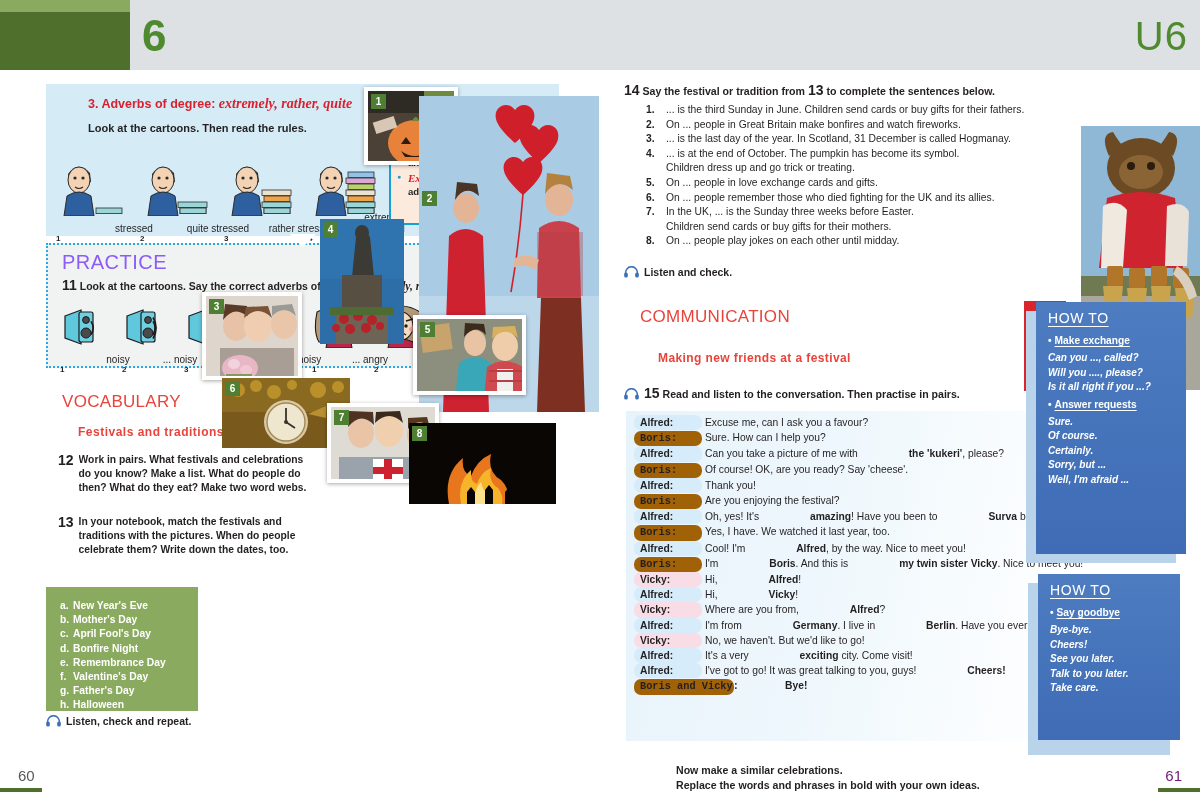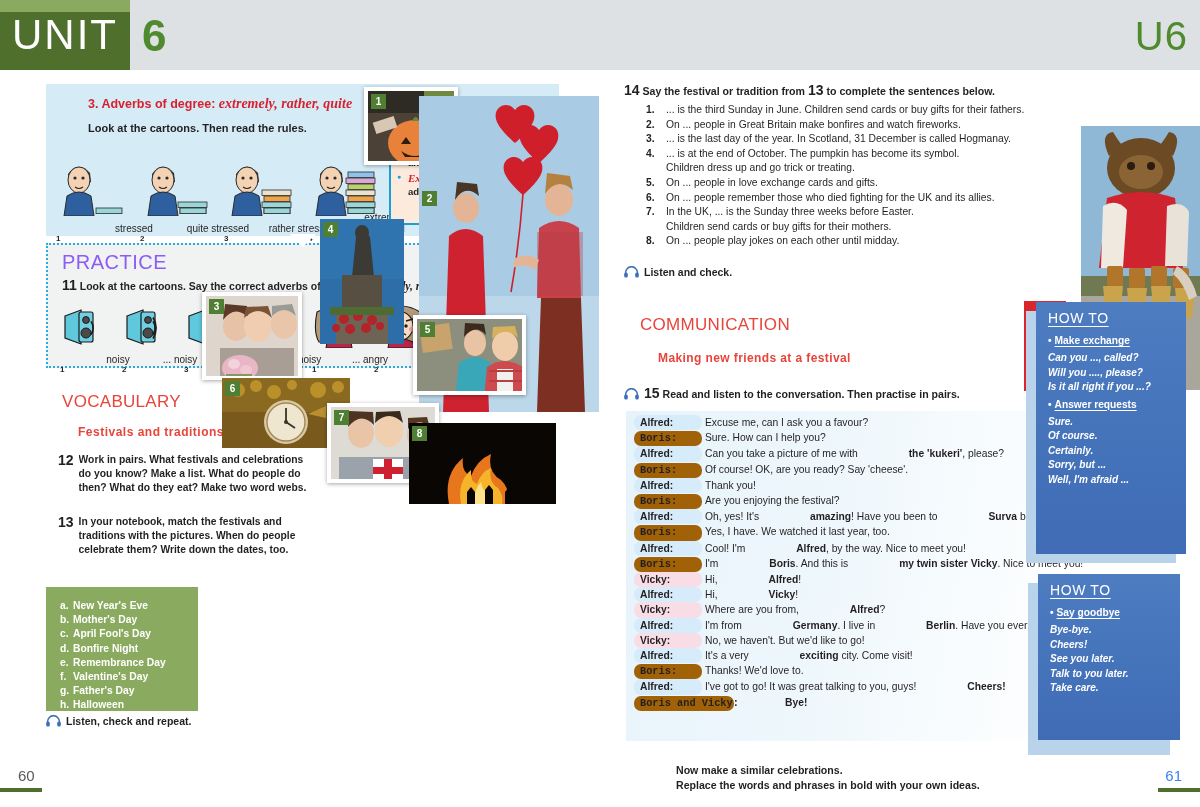--- a/index.html
+++ b/index.html
@@ -150,21 +150,21 @@
   .right-page { position: absolute; left: 600px; top: 75px; width: 600px; height: 732px; }
   .ex14 { position: absolute; left: 24px; top: 6px; width: 460px; }
   .ex14 .head { font-size: 10.6px; font-weight: bold; }
   .ex14 .head .n { font-size: 14px; }
   .q-list { position: absolute; left: 46px; top: 28px; width: 455px; }
   .q-list li { list-style: none; font-size: 10.3px; line-height: 14.6px; position: relative; padding-left: 20px; }
   .q-list li .qn { position: absolute; left: 0; font-weight: bold; }
   .q-sub { font-size: 10.3px; line-height: 14.6px; padding-left: 20px; }
   .listen-right { position: absolute; left: 24px; top: 191px; font-size: 10.5px; font-weight: bold; }
 
-  .comm-title { position: absolute; left: 40px; top: 240px; font-size: 17px; color: #e8443a; letter-spacing: 0.3px; }
+  .comm-title { position: absolute; left: 40px; top: 232px; font-size: 17px; color: #e8443a; letter-spacing: 0.3px; }
   .comm-sub { position: absolute; left: 58px; top: 276px; font-size: 12px; color: #e8443a; font-weight: bold; letter-spacing: .4px; }
   .ex15 { position: absolute; left: 24px; top: 310px; font-size: 10.6px; font-weight: bold; }
   .ex15 .n { font-size: 14px; }
 
   .dialogue-bg {
     position: absolute; left: 26px; top: 336px; width: 435px; height: 330px;
     background: linear-gradient(100deg, #e7f3fb 0%, #eef7fc 45%, #ffffff 100%);
   }
   .dlg { position: absolute; left: 34px; top: 340px; width: 430px; }
   .dline { font-size: 10.3px; line-height: 15.2px; white-space: nowrap; }
@@ -173,21 +173,21 @@
     border-radius: 7px; margin-right: 3px;
   }
   .spk.wide { width: 100px; }
   .spk.alfred { background: #d6ecfa; }
   .spk.boris  { background: #a16207; font-family: Liberation Mono, monospace; }
   .spk.vicky  { background: #f8dde7; }
   .dline b { font-weight: bold; margin-left: 48px; }
 
   .closing { position: absolute; left: 76px; top: 688px; font-size: 10.6px; font-weight: bold; line-height: 15px; }
 
-  .pgnum-r { position: absolute; right: 18px; top: 692px; font-size: 15px; color: #3b82f6; }
+  .pgnum-r { position: absolute; right: 18px; top: 692px; font-size: 15px; color: #701a75; }
   .pgrule-r { position: absolute; right: 0; top: 713px; width: 42px; height: 4px; background: #4f6f2c; }
 
   
   .howto-shadow { position: absolute; background: #b9d4ea; }
   .howto {
     position: absolute; background: linear-gradient(180deg,#4d7cc1 0%, #3f6cb5 100%);
     color: #ffffff; padding: 8px 12px;
   }
   .howto h4 {
     font-size: 14px; font-weight: normal; letter-spacing: .6px; margin-bottom: 9px;
@@ -207,21 +207,20 @@
 </style>
 </head>
 <body>
 
 <div class="page">
 
   <div class="hdr-strip-green"></div>
   <div class="hdr-strip-gray"></div>
   <div class="hdr-unit-block"></div>
   <div class="hdr-gray-block"></div>
-  <div class="hdr-unit-word">UNIT</div>
   <div class="hdr-unit-num">6</div>
   <div class="hdr-u6">U6</div>
 
   <div class="left-page">
 
     <div class="grammar-box">
       <div class="grammar-title">
         <span>3. Adverbs of degree:</span>
         <span class="it">extremely, rather, quite</span>
       </div>
@@ -676,21 +675,20 @@
         <div class="dline"><span class="spk alfred">Alfred:</span><span>Oh, yes! It's <b>amazing</b>! Have you been to <b>Surva</b> before?</span></div>
         <div class="dline"><span class="spk boris">Boris:</span><span>Yes, I have. We watched it last year, too.</span></div>
         <div class="dline"><span class="spk alfred">Alfred:</span><span>Cool! I'm <b>Alfred</b>, by the way. Nice to meet you!</span></div>
         <div class="dline"><span class="spk boris">Boris:</span><span>I'm <b>Boris</b>. And this is <b>my twin sister Vicky</b>. Nice to meet you!</span></div>
         <div class="dline"><span class="spk vicky">Vicky:</span><span>Hi, <b>Alfred</b>!</span></div>
         <div class="dline"><span class="spk alfred">Alfred:</span><span>Hi, <b>Vicky</b>!</span></div>
         <div class="dline"><span class="spk vicky">Vicky:</span><span>Where are you from, <b>Alfred</b>?</span></div>
         <div class="dline"><span class="spk alfred">Alfred:</span><span>I'm from <b>Germany</b>. I live in <b>Berlin</b>. Have you ever been there?</span></div>
         <div class="dline"><span class="spk vicky">Vicky:</span><span>No, we haven't. But we'd like to go!</span></div>
         <div class="dline"><span class="spk alfred">Alfred:</span><span>It's a very <b>exciting</b> city. Come visit!</span></div>
-        <div class="dline"><span class="spk boris">Boris:</span><span>Thanks! We'd love to.</span></div>
         <div class="dline"><span class="spk alfred">Alfred:</span><span>I've got to go! It was great talking to you, guys! <b>Cheers!</b></span></div>
         <div class="dline"><span class="spk boris wide">Boris and Vicky:</span><span><b>Bye!</b></span></div>
       </div>
 
     <div class="closing">
       <div>Now make a similar celebrations.</div>
       <div>Replace the words and phrases in bold with your own ideas.</div>
     </div>
 
     <div class="red-block" style="left:424px; top:226px; width:42px; height:90px;"></div>

